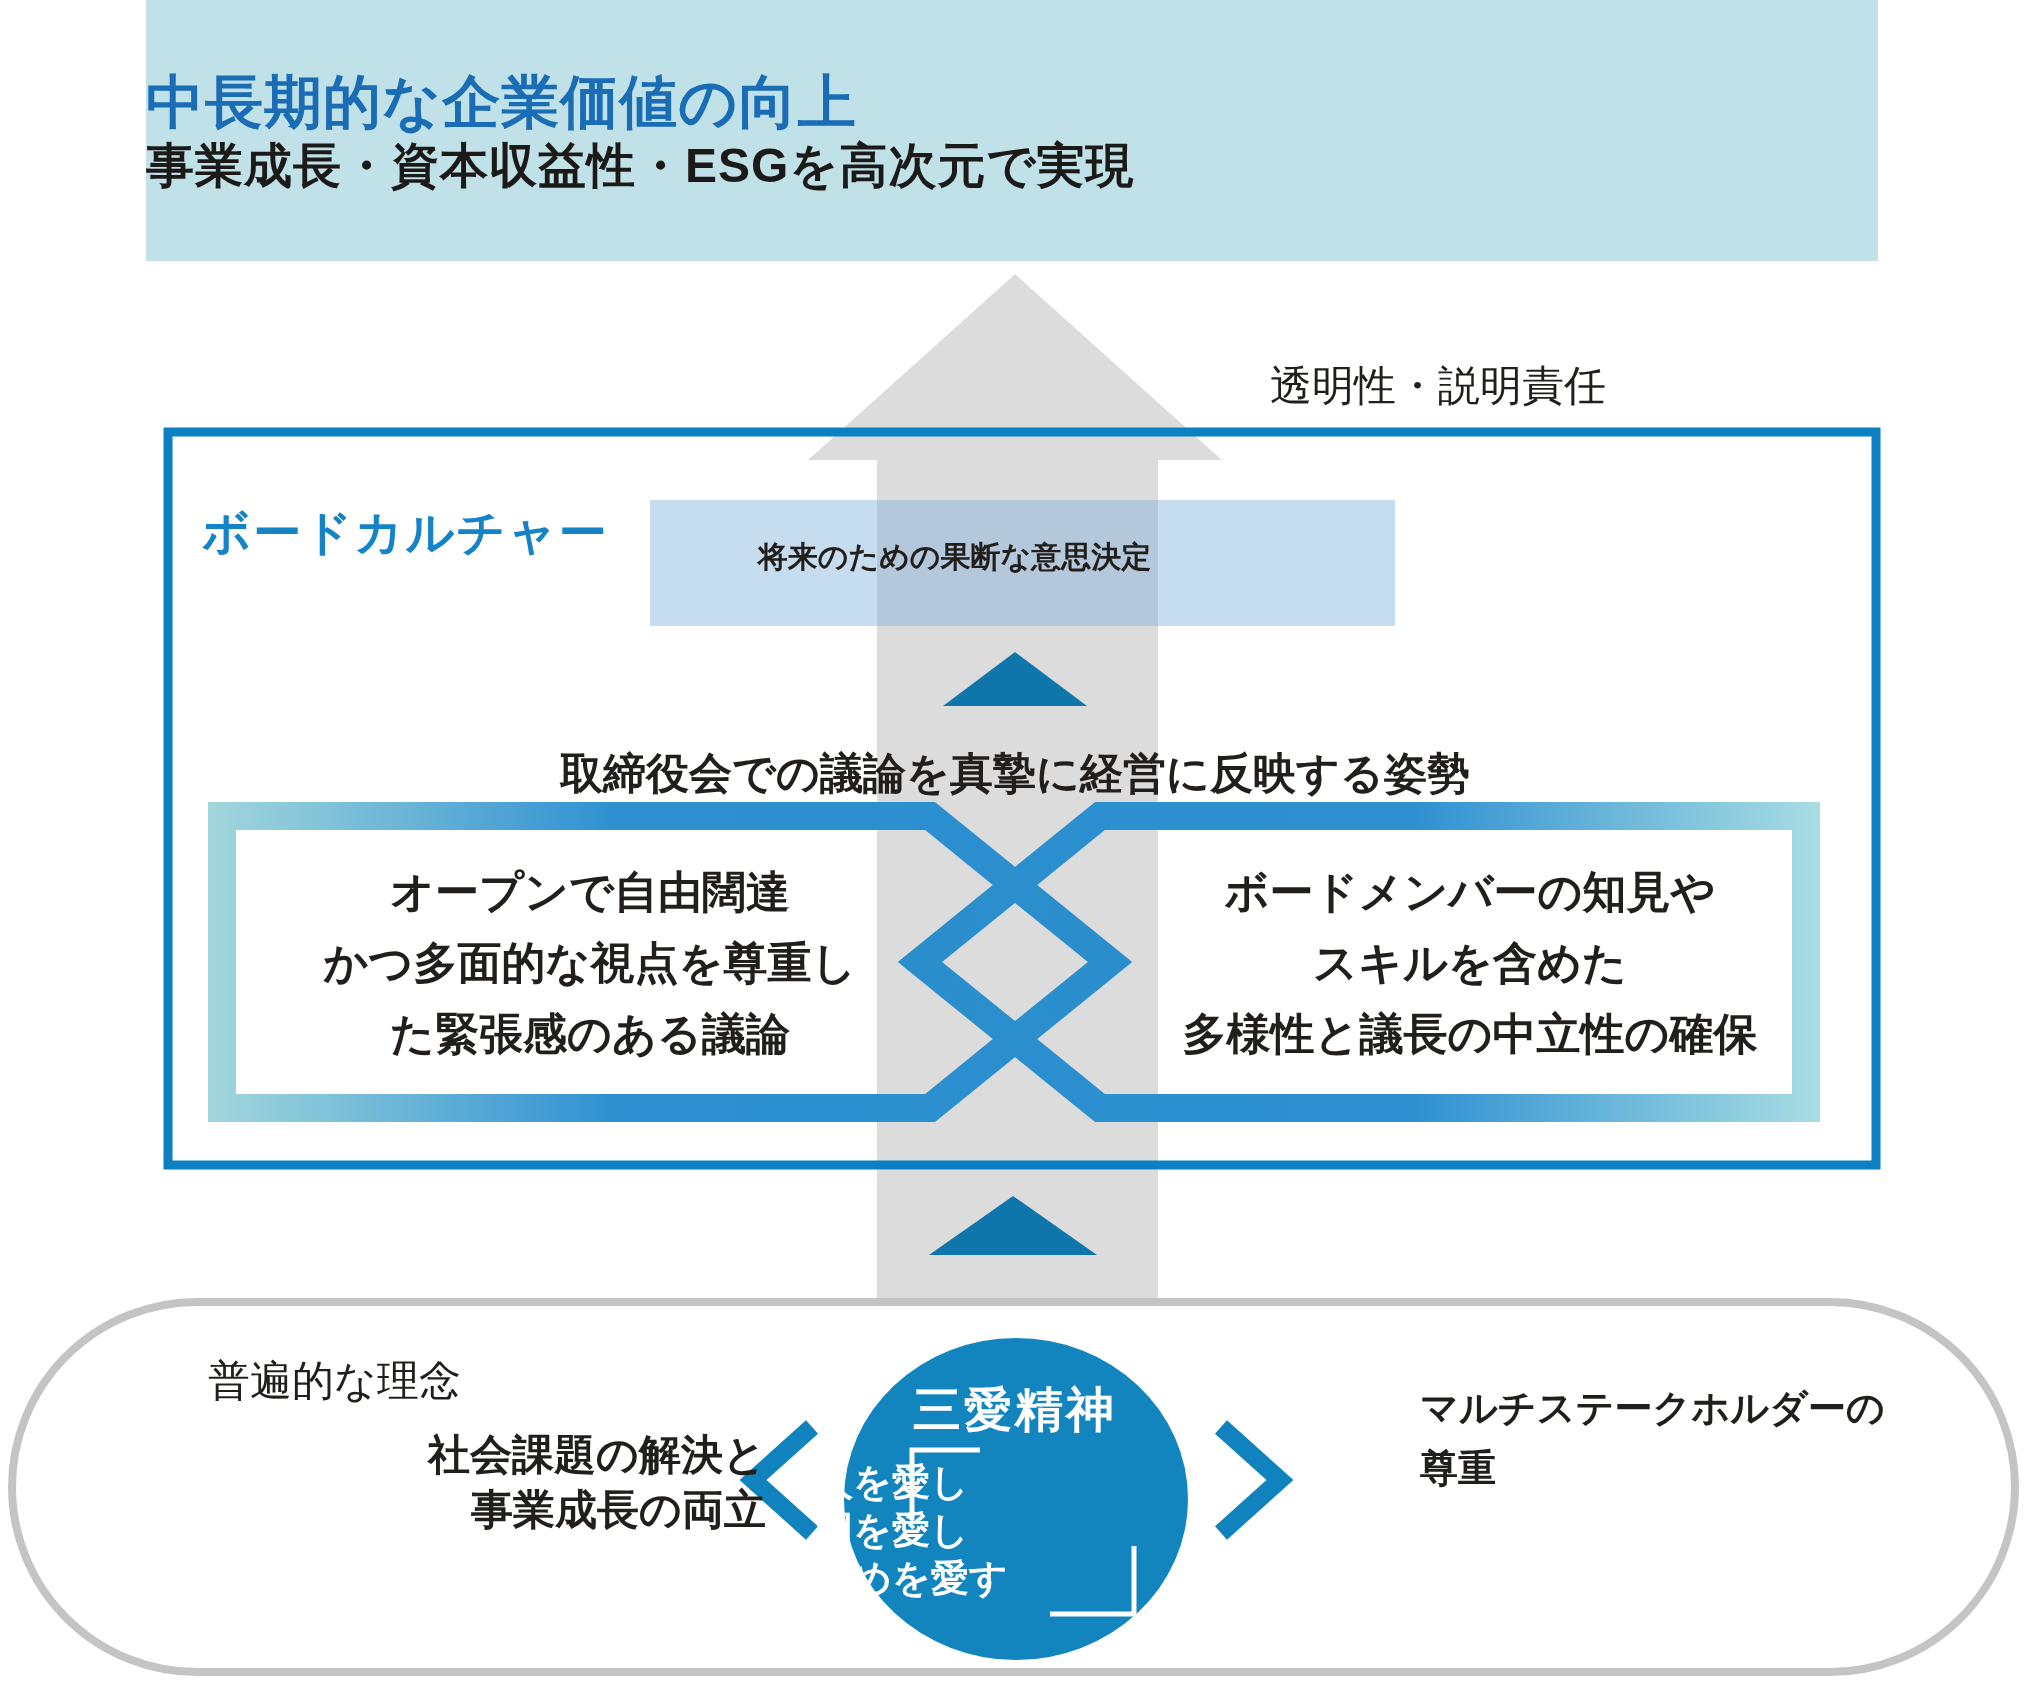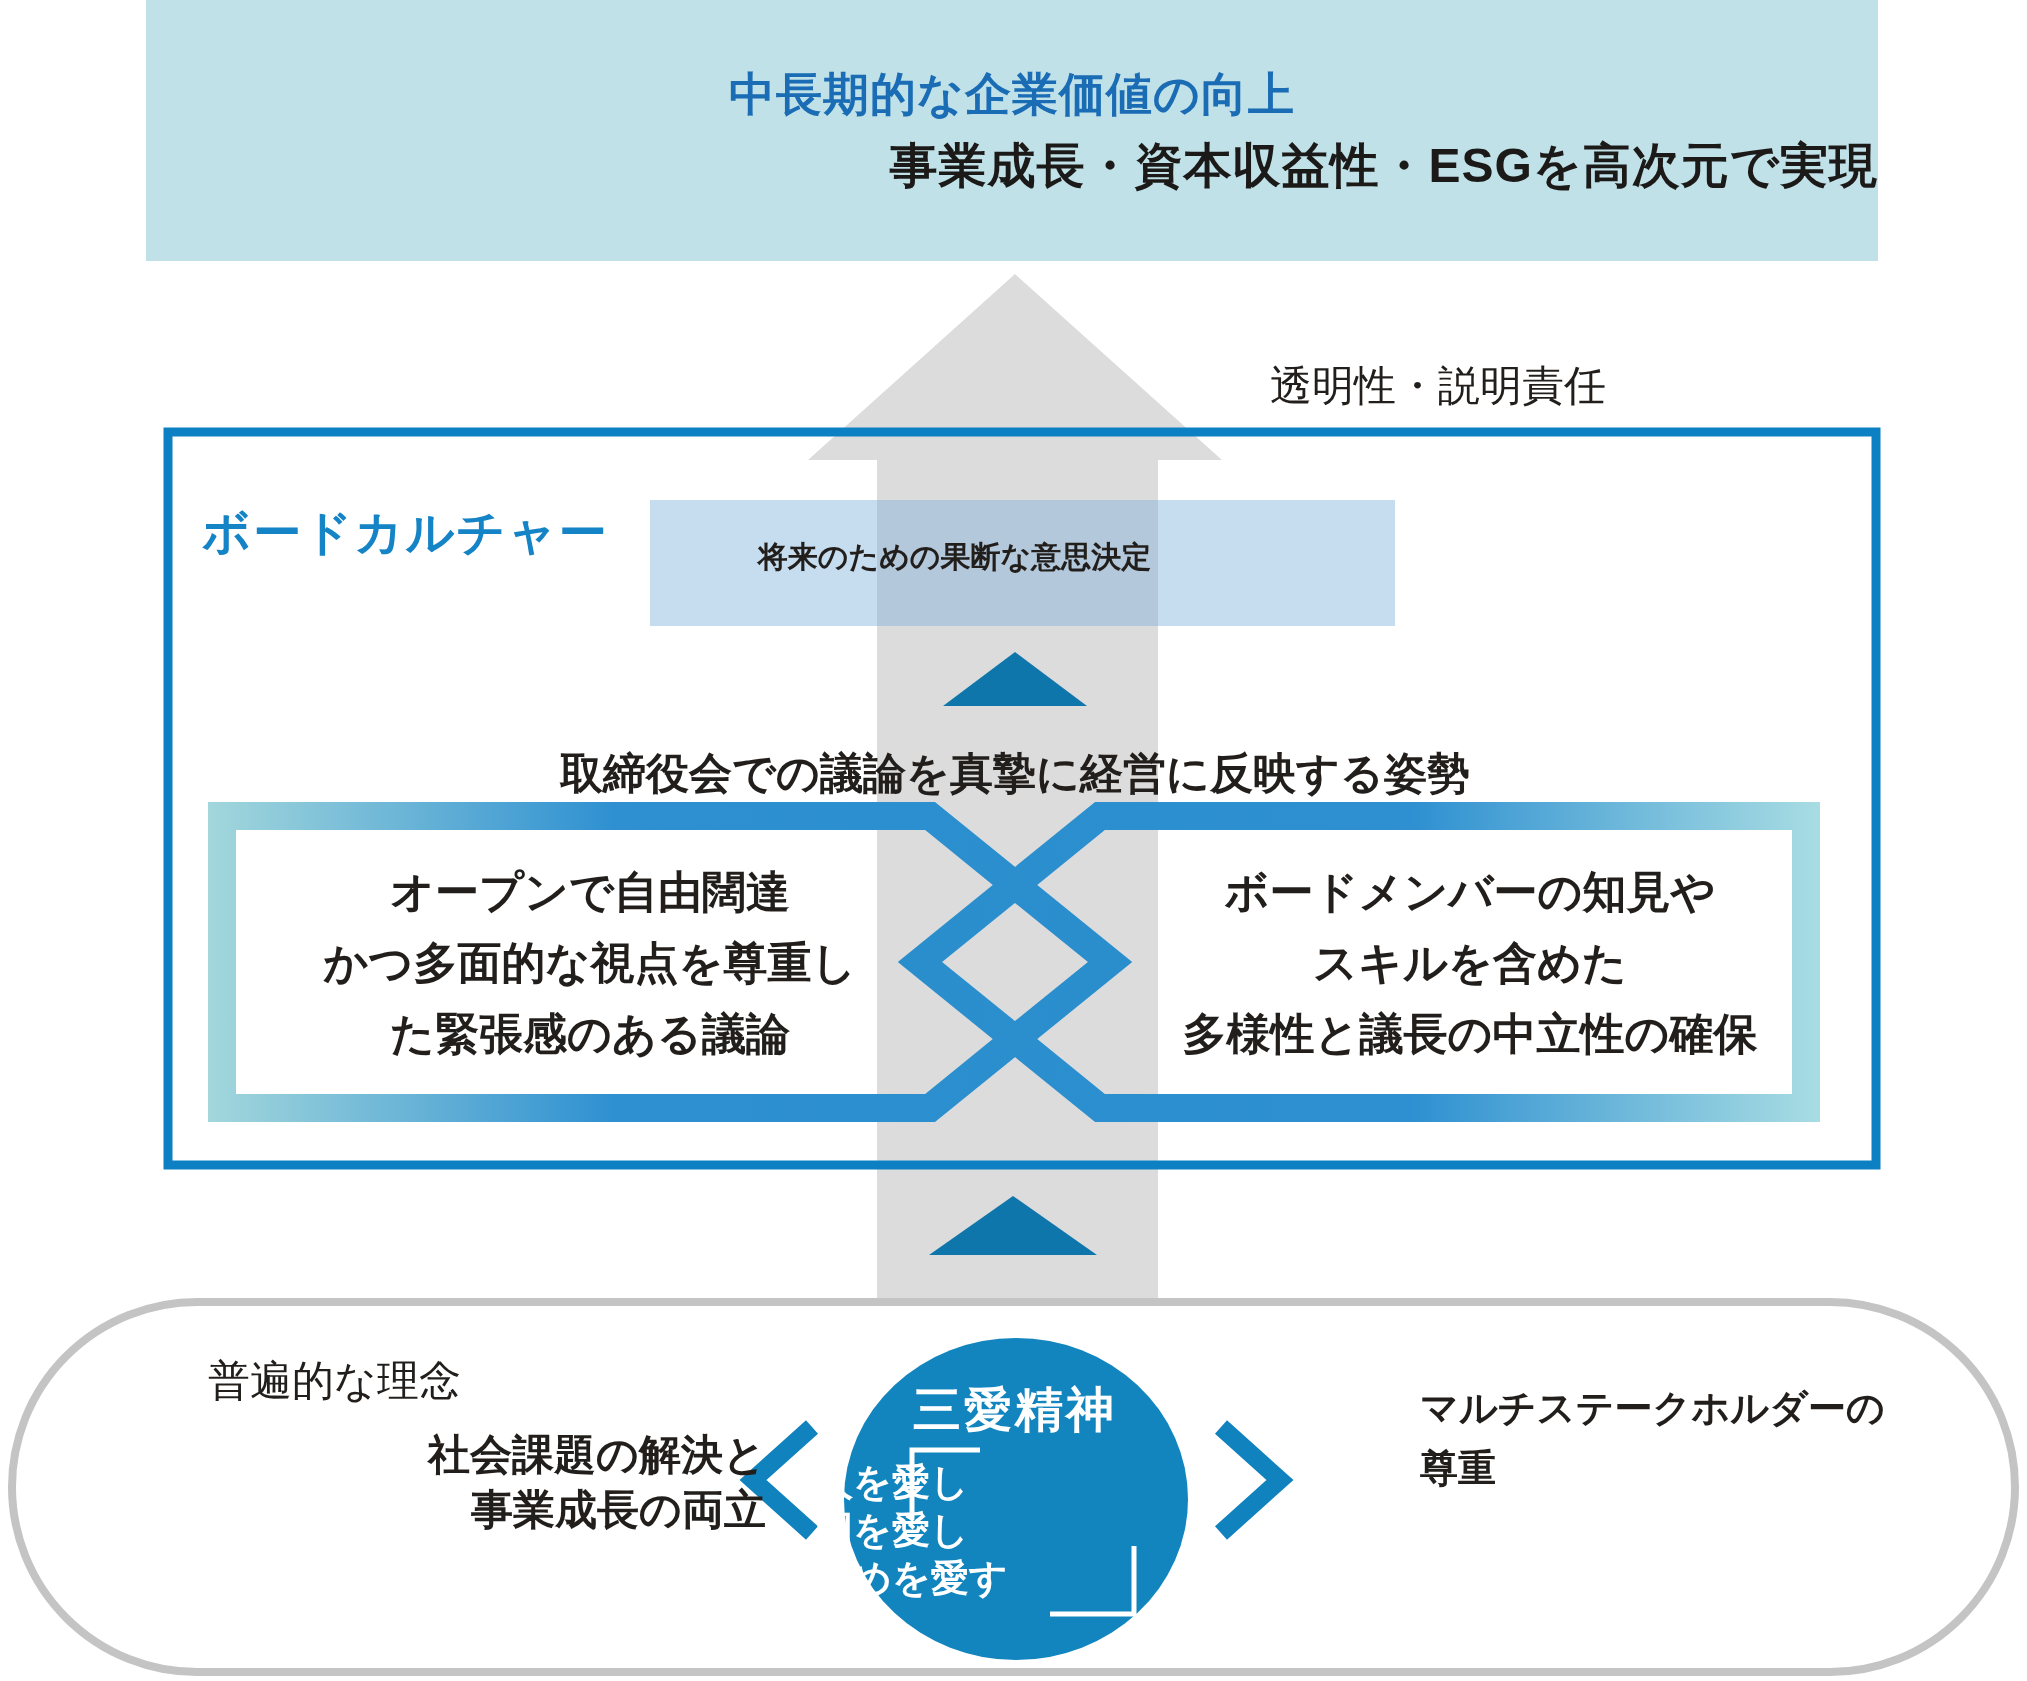--- a/index.html
+++ b/index.html
@@ -1,23 +1,23 @@
 <!DOCTYPE html>
 <html><head>
 <meta charset="utf-8">
 <style>
   html,body{margin:0;padding:0;background:#ffffff;}
   #stage{position:relative;width:2027px;height:1681px;background:#ffffff;overflow:hidden;
          font-family:"Liberation Sans","DejaVu Sans",sans-serif;color:#221e1b;}
   .abs{position:absolute;}
   
   .banner{left:146px;top:0;width:1732px;height:261px;background:#c0e1e8;}
-  .banner-title{left:146px;top:64px;width:1732px;text-align:center;
-                font-size:46px;font-weight:800;color:#1a6cb5;letter-spacing:1px;}
-  .banner-subtitle{left:146px;top:134px;width:1732px;text-align:right;
+  .banner-title{left:146px;top:64px;width:1732px;text-align:left;
+                font-size:58px;font-weight:800;color:#1a6cb5;letter-spacing:1px;}
+  .banner-subtitle{left:146px;top:134px;width:1732px;text-align:left;
                    font-size:48px;font-weight:600;color:#1c1a18;letter-spacing:1px;}
   
   .arrow-label{left:1270px;top:330px;font-size:42px;font-weight:500;margin-top:28px;}
   .bc-label{left:202px;top:501px;font-size:48px;font-weight:800;color:#1484c6;letter-spacing:2px;}
   .decision-text{left:650px;top:537px;width:609px;text-align:center;font-size:30px;font-weight:800;}
   .statement-text{left:315px;top:745px;width:1400px;text-align:center;font-size:43px;font-weight:800;}
   .ribbon-text{width:700px;top:856px;text-align:center;font-size:44px;font-weight:800;line-height:71px;}
   .ribbon-text.left{left:240px;}
   .ribbon-text.right{left:1120px;}
   .foundation-label{left:208px;top:1353px;font-size:42px;font-weight:500;}

